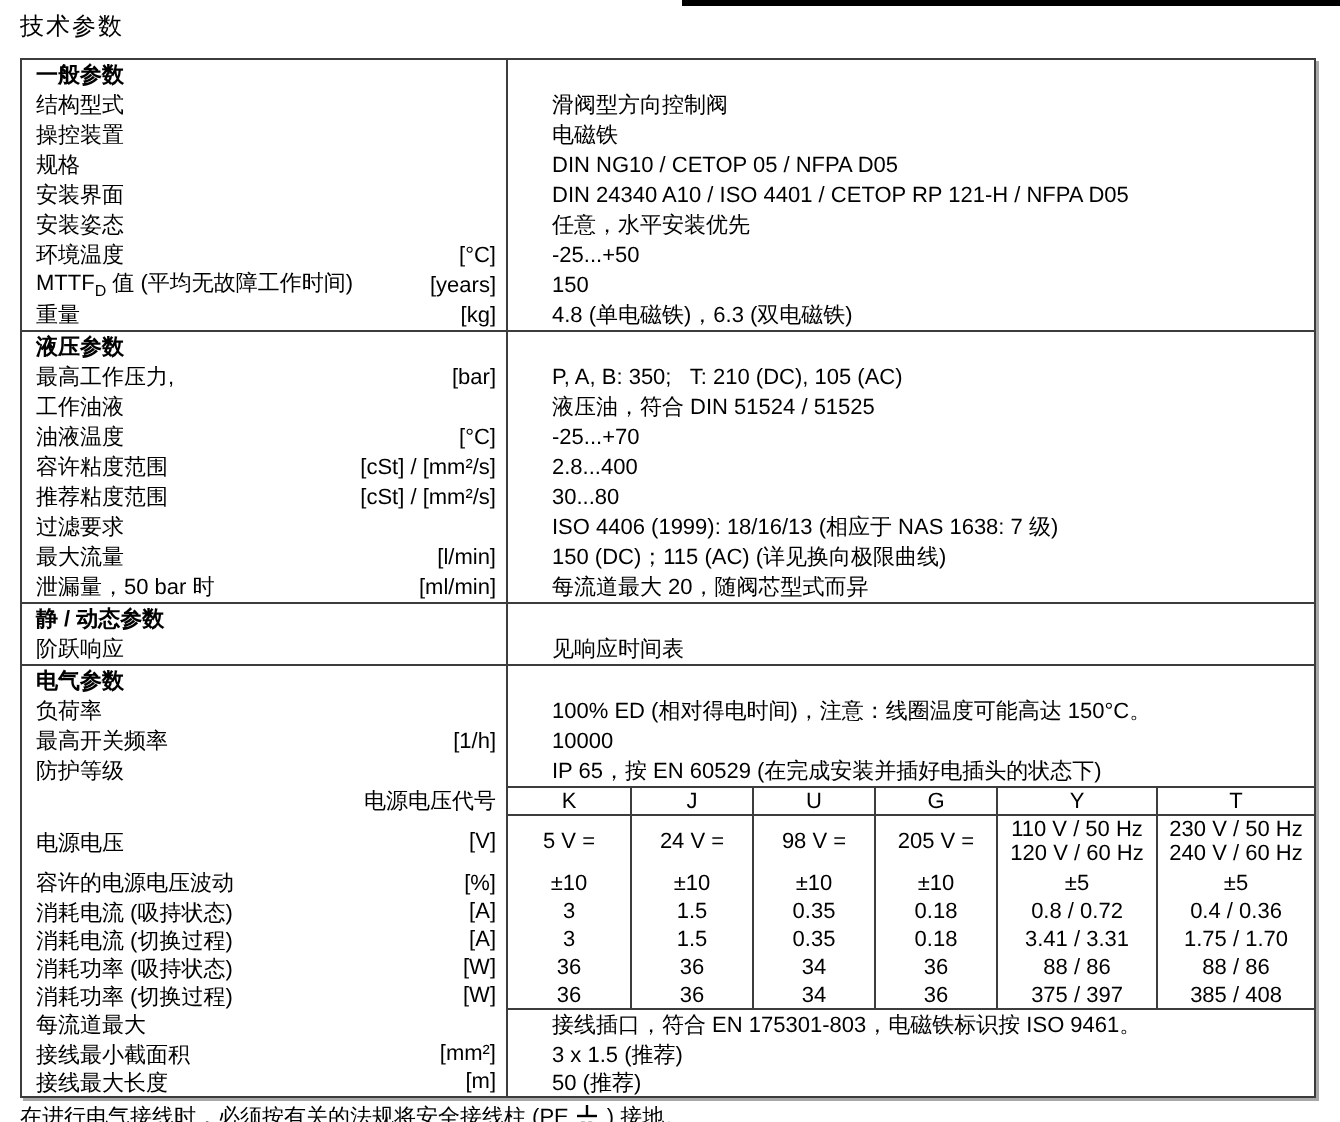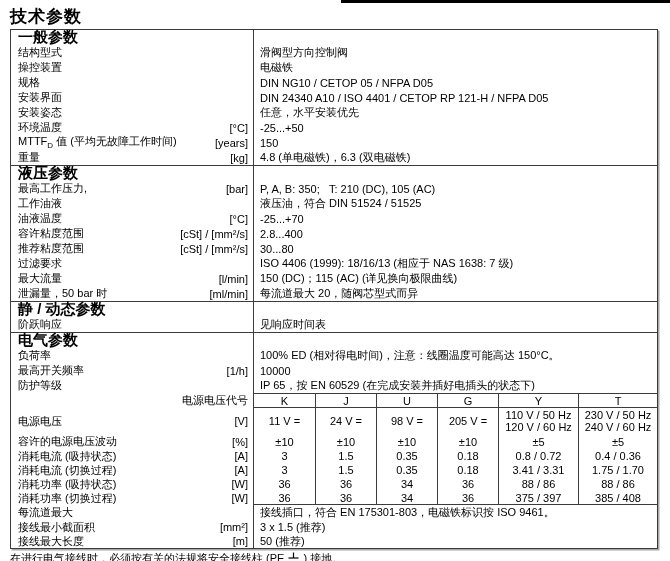--- a/index.html
+++ b/index.html
@@ -4,42 +4,42 @@
 <style>
   html,body { margin:0; padding:0; }
   body {
     width:670px; height:561px; position:relative; overflow:hidden;
     background:#ffffff; color:#000;
     font-family:"Liberation Sans","DejaVu Sans",sans-serif;
     -webkit-font-smoothing:antialiased;
   }
   .page-title {
     position:absolute; top:5px; left:10px;
-    font-size:17px; font-weight:bold; letter-spacing:1px;
+    font-size:12px; font-weight:normal; letter-spacing:1px;
   }
   .top-rule { position:absolute; top:0; left:341px; width:329px; height:3px; background:#000; }
 
   .spec-table {
     position:absolute; top:29px; left:10px; width:648px;
     border:1px solid #3c3c3c; box-shadow:1.5px 1.5px 0 #a8a8a8;
     background:#fff; font-size:11px; box-sizing:border-box;
   }
   .section + .section { border-top:1px solid #3c3c3c; }
 
   .row { display:flex; align-items:stretch; height:15px; }
   .row.h14 { height:14px; }
   .lcell {
     width:243px; min-width:243px; box-sizing:border-box;
     border-right:1px solid #3c3c3c;
     display:flex; align-items:center; padding:0 5px 0 7px;
   }
   .lbl { flex:1; white-space:nowrap; overflow:hidden; }
   .unit { white-space:nowrap; margin-left:4px; }
-  .vcell { flex:1; display:flex; align-items:center; padding:0 18px 0 6px; white-space:nowrap; overflow:hidden; }
-  .sec-h { font-weight:bold; font-size:15px; }
+  .vcell { flex:1; display:flex; align-items:center; padding:0 18px 0 6px; white-space:nowrap; overflow:hidden;margin-left:16px; }
+  .sec-h { font-weight:bold; font-size:11px; }
   sub.mttf-sub { font-size:8px; line-height:1; }
 
   
   .vt-row { display:flex; align-items:stretch; }
   .vt-row .lcell { height:auto; }
   .vt-vals { flex:1; display:flex; align-items:stretch; box-sizing:border-box; }
   .vt-cell {
     box-sizing:border-box; display:flex; align-items:center; justify-content:center;
     text-align:center; white-space:pre-line; line-height:12px; overflow:hidden;
   }
@@ -258,21 +258,21 @@
           <div class="vt-cell c4">Y</div>
           <div class="vt-cell c5">T</div>
         </div>
       </div>
       <div class="vt-row vt-r-tall">
         <div class="lcell">
             <span class="lbl">电源电压</span>
             <span class="unit">[V]</span>
           </div>
         <div class="vt-vals">
-          <div class="vt-cell c0">11 V =</div>
+          <div class="vt-cell c0">5 V =</div>
           <div class="vt-cell c1">24 V =</div>
           <div class="vt-cell c2">98 V =</div>
           <div class="vt-cell c3">205 V =</div>
           <div class="vt-cell c4">110 V / 50 Hz
 120 V / 60 Hz</div>
           <div class="vt-cell c5">230 V / 50 Hz
 240 V / 60 Hz</div>
         </div>
       </div>
       <div class="vt-row vt-r-std">

